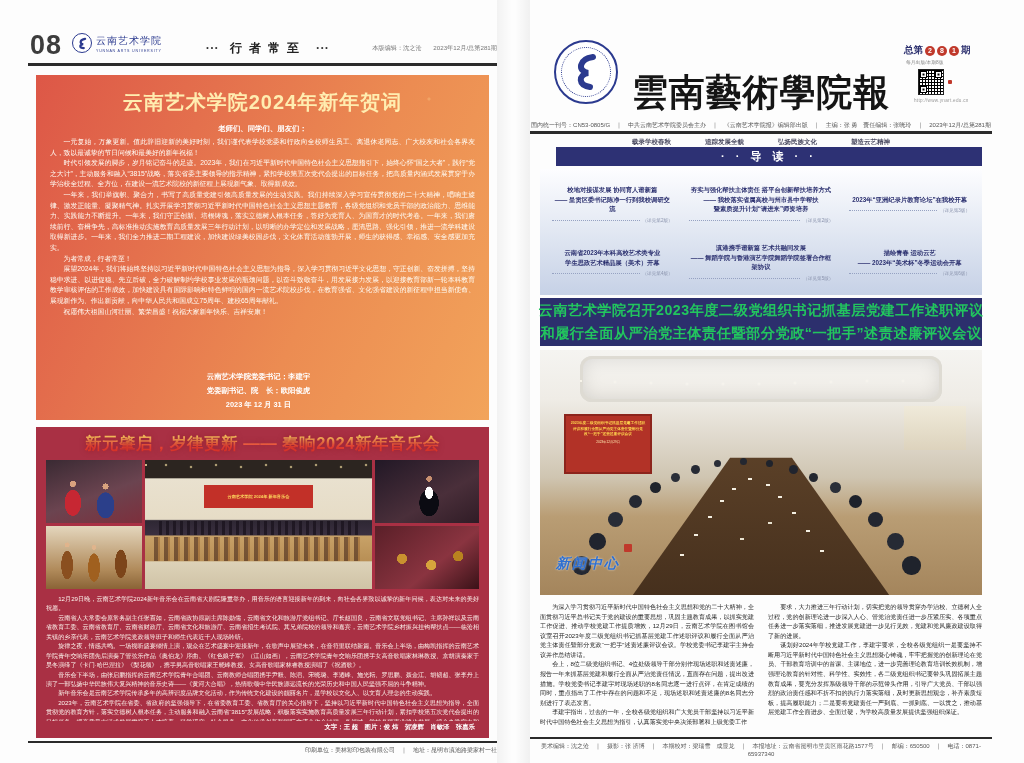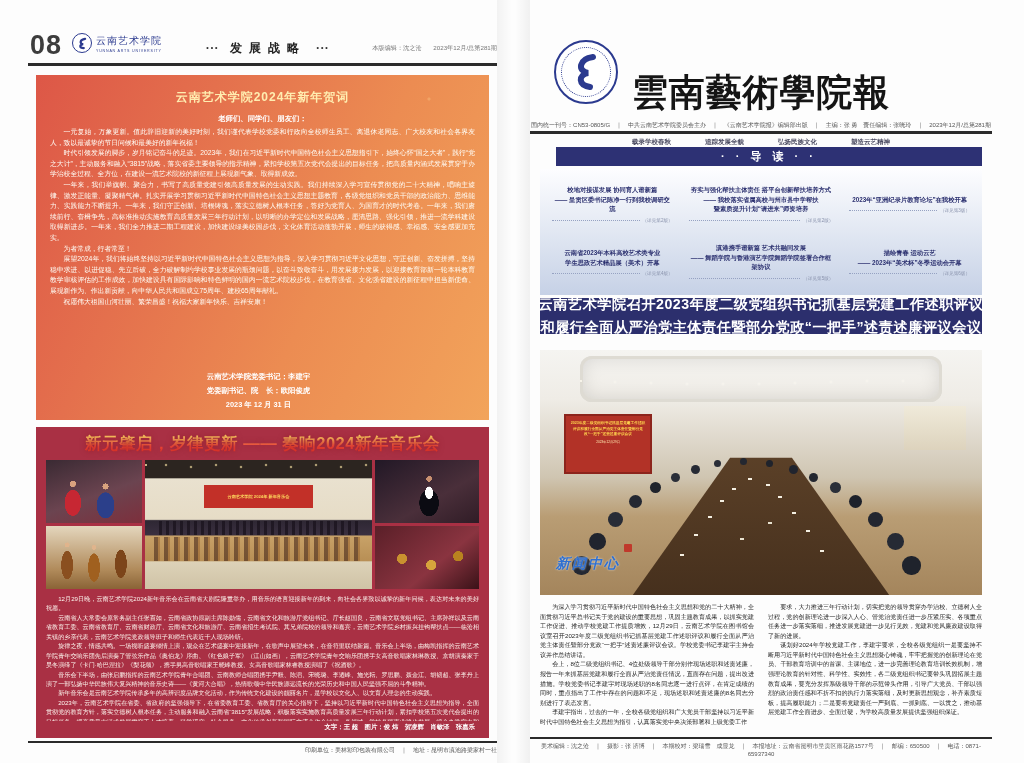--- a/index.html
+++ b/index.html
@@ -25,21 +25,21 @@
   .lp-meta span { margin-left:10px; }
   .rule { position:absolute; left:0; width:100%; height:3px; background:#2b2b2b; }
   .rule-thin { position:absolute; left:0; width:100%; height:1.5px; background:#2b2b2b; }
 
   
   .red-card { position:absolute; left:8px; top:45px; width:453px; height:345px;
     background:linear-gradient(115deg,#dd5747 0%,#e4704d 30%,#ec8c52 62%,#f2a45b 100%);
     padding:10px 14px 8px; display:flex; flex-direction:column; overflow:hidden; }
   .red-card:before { content:""; position:absolute; right:30px; top:4px; width:60px; height:40px;
     background:radial-gradient(circle at 50% 50%, rgba(255,230,160,.5) 1px, transparent 2px); opacity:.5; }
-  .greet-title { text-align:center; font-size:12px; font-weight:bold; color:#ffedb0; letter-spacing:1px; margin:4px 0 8px; }
+  .greet-title { text-align:center; font-size:20px; font-weight:bold; color:#ffedb0; letter-spacing:1px; margin:4px 0 8px; }
   .greet-salut { font-size:7.4px; font-weight:bold; color:#fff; margin-bottom:3px;text-align:center; }
   .greet-body { flex:1; overflow:hidden; }
   .greet-body p { font-size:6.8px; line-height:1.56; color:#fffdf6; text-align:justify; text-indent:2em; }
   .greet-sign { text-align:center; font-size:7.4px; font-weight:bold; color:#fff; line-height:1.9; padding-right:8px; margin-top:4px; }
 
   
   .crimson-card { position:absolute; left:8px; top:397px; width:453px; height:311px; background:#a93044;
     padding:5px 10px 6px; display:flex; flex-direction:column; overflow:hidden; }
   .concert-title { text-align:center; font-size:16.5px; font-weight:bold; letter-spacing:.5px; margin:1px 0 5px;
     background:linear-gradient(180deg,#ffd966 10%,#f0483a 60%,#d42a1f 100%);
@@ -110,21 +110,21 @@
   .guide-bar { position:absolute; left:10px; right:10px; top:117px; height:19px; background:#2d3174; color:#fff;
     display:flex; align-items:center; justify-content:center; font-size:11px; font-weight:bold; letter-spacing:4px;margin-left:16px; }
   .guide-box { position:absolute; left:10px; right:10px; top:139px; height:126px;
     background:linear-gradient(180deg,#fdfdff 0%,#e7ecf5 40%,#c6d1e6 100%);
     padding:8px 12px 6px; display:grid; grid-template-columns:1fr 1.2fr 1fr; grid-auto-rows:1fr; column-gap:16px; row-gap:4px; }
   .g-item { display:flex; flex-direction:column; justify-content:center; text-align:center; overflow:hidden; }
   .g-text { font-size:6.3px; font-weight:bold; color:#2c3170; line-height:1.55; white-space:pre-line; }
   .g-leader { display:flex; align-items:flex-end; gap:3px; margin-top:4px; }
   .g-dots { flex:1; border-bottom:1.5px dotted #96a2c2; margin-bottom:2px; }
   .g-ref { font-size:4.6px; color:#8a93ad; }
-  .headline { position:absolute; left:10px; right:10px; top:268px; height:36px; background:#2c2f6d; color:#ffffff;
+  .headline { position:absolute; left:10px; right:10px; top:268px; height:48px; background:#2c2f6d; color:#22c55e;
     display:flex; flex-direction:column; align-items:center; justify-content:center; }
   .headline div { font-size:14.2px; font-weight:bold; letter-spacing:.5px; line-height:1.6; white-space:nowrap; }
 
   
   .photo { position:absolute; left:10px; right:10px; top:320px; height:245px; overflow:hidden;
     background:linear-gradient(180deg,#f5f4f1 0%,#efece6 20%,#ddd6c9 38%,#cfc5b1 52%,#b99d74 68%,#a4855c 100%); }
   .ceiling { position:absolute; left:9%; right:9%; top:6px; height:46px; border-radius:12px;
     box-shadow:inset 0 0 0 3px #dedbd3, inset 0 0 20px rgba(0,0,0,.14); }
   .downlights { position:absolute; left:40px; top:30px; width:2px; height:2px; border-radius:50%; background:#fffdf2;
     box-shadow:34px 1px 2px #fffdf2,70px 2px 2px #fffdf2,106px 3px 2px #fffdf2,142px 3px 2px #fffdf2,178px 3px 2px #fffdf2,214px 2px 2px #fffdf2,250px 1px 2px #fffdf2,286px 0 2px #fffdf2,322px 0 2px #fffdf2; }
@@ -166,21 +166,21 @@
               <path d="M14 3 C6 4 5 10 11 11 C5 12 5 17 12 17" fill="none" stroke="#2b3a8f" stroke-width="3.4" stroke-linecap="round"></path>
             </svg>
         </span>
         <span class="lp-logo-txt">
           <span class="lp-logo-cn">云南艺术学院</span>
           <span class="lp-logo-en">YUNNAN ARTS UNIVERSITY</span>
         </span>
       </div>
       <div class="lp-section">
         <span class="dots">•••</span>
-        <span class="lbl">发展战略</span>
+        <span class="lbl">行者常至</span>
         <span class="dots">•••</span>
       </div>
       <div class="lp-meta">
         <span>本版编辑：沈之沧</span>
         <span>2023年12月/总第281期</span>
       </div>
     </div>
     <div class="rule" style="top:33px;"></div>
 
     <div class="red-card">
@@ -233,20 +233,39 @@
     <div class="lp-footer">印刷单位：美林彩印包装有限公司　｜　地址：昆明市滇池路梁家村一社</div>
   </div>
 
   <div class="page-right">
     <div class="seal">
       <svg width="34" height="40" viewBox="0 0 34 40">
           <path d="M24 5 C10 7 8 19 19 21 C9 23 9 33 21 35" fill="none" stroke="#2b3a8f" stroke-width="6" stroke-linecap="round"></path>
         </svg>
     </div>
     <div class="mast-title">雲南藝術學院報</div>
+    <div class="issue-box">
+      <div class="issue-line">
+        <span>总第</span>
+        <span class="badge">2</span>
+        <span class="badge">8</span>
+        <span class="badge">1</span>
+        <span>期</span>
+      </div>
+      <div class="issue-freq">每月出版/本期8版</div>
+      <div class="qr-row">
+        <div class="qr">
+            <i></i>
+            <i></i>
+            <i></i>
+          </div>
+        <div class="qr-dot"></div>
+      </div>
+      <div class="mast-url">http://www.ynart.edu.cn</div>
+    </div>
     <div class="info-line">国内统一刊号：CN53-0805/G　｜　中共云南艺术学院委员会主办　｜　《云南艺术学院报》编辑部出版　｜　主编：张 勇　责任编辑：张晓玲　｜　2023年12月/总第281期</div>
     <div class="rule" style="top:101px;"></div>
 
     <div class="slogans">
       <span>载录学校春秋</span>
       <span>追踪发展全貌</span>
       <span>弘扬民族文化</span>
       <span>塑造云艺精神</span>
     </div>
     <div class="guide-bar">· · 导 读 · ·</div>

